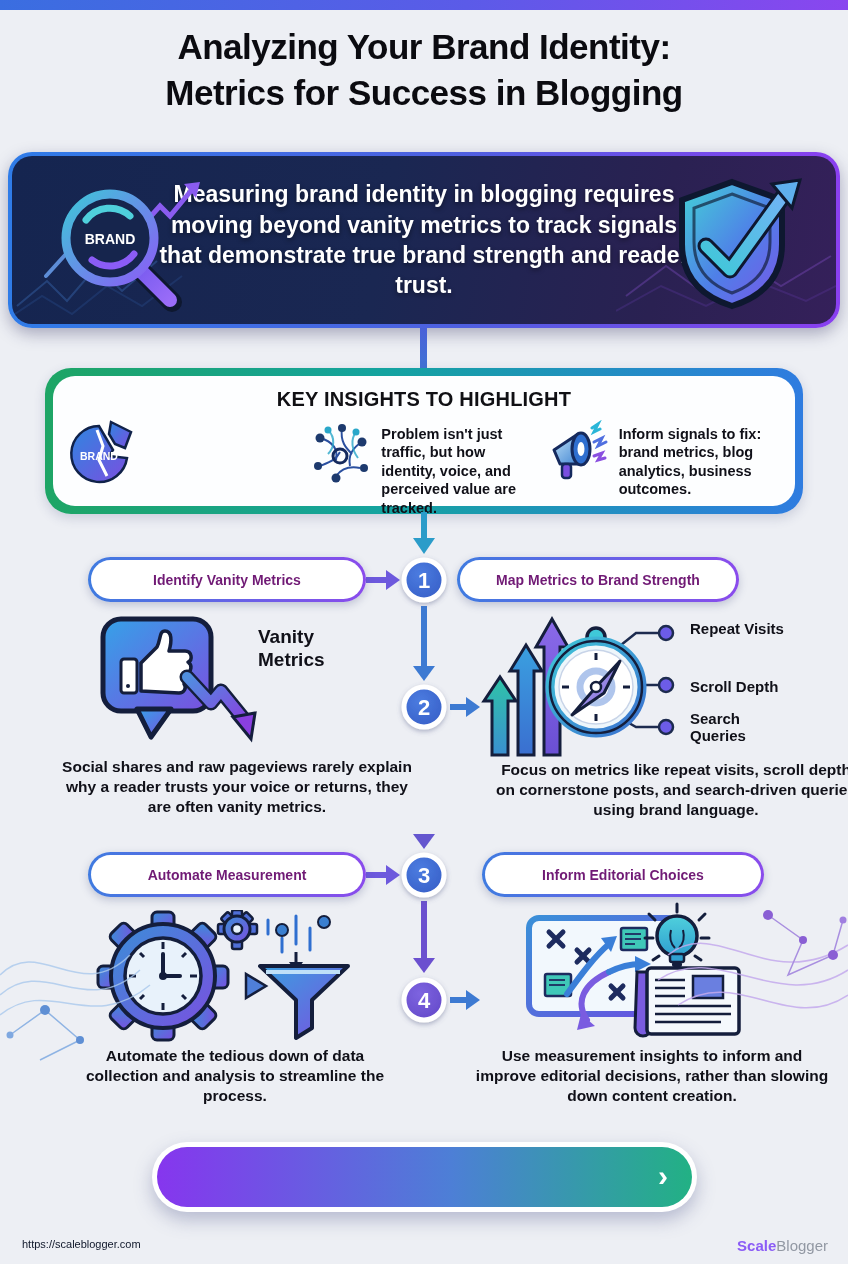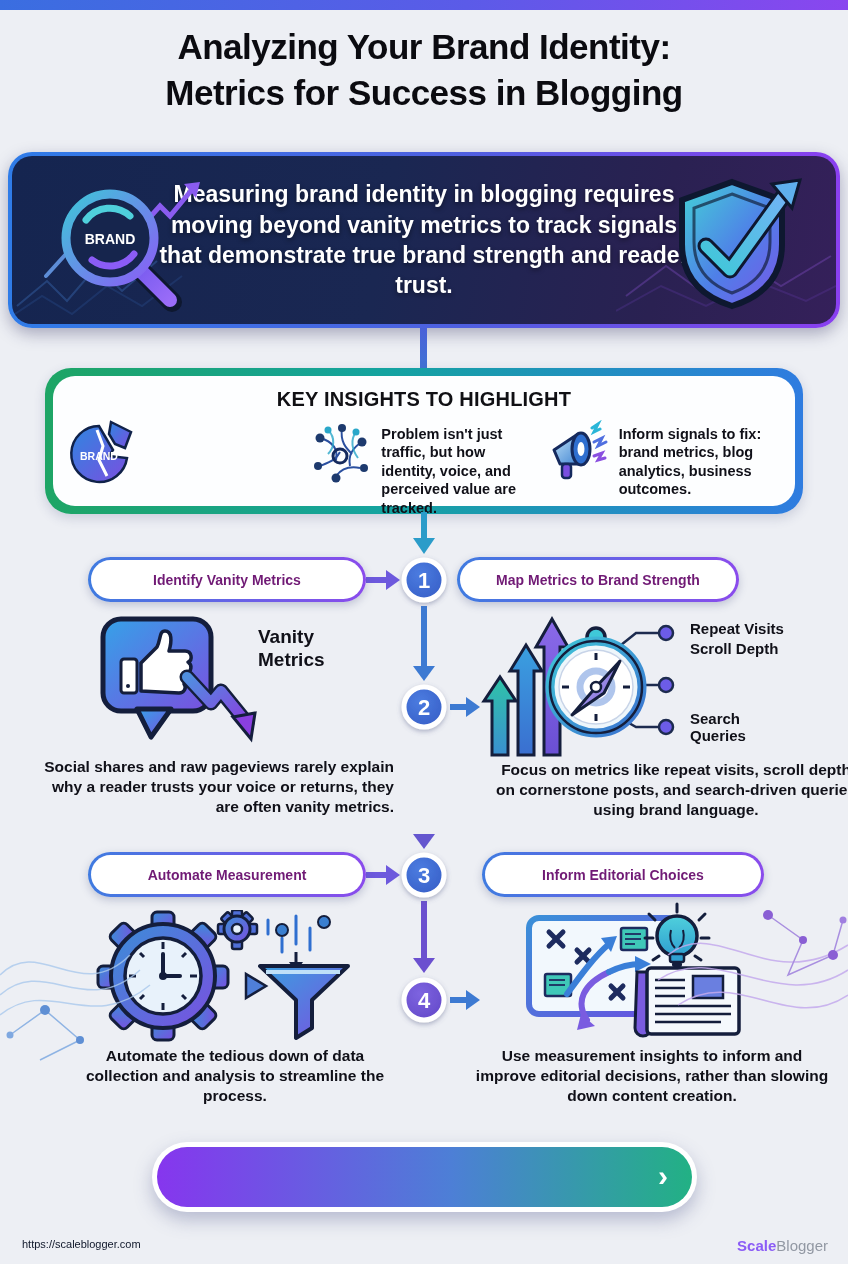--- a/index.html
+++ b/index.html
@@ -50,32 +50,32 @@
     font-size:14px;font-weight:700;color:#701a75;}
   .pill-1{left:88px;top:557px;width:278px;}
   .pill-2{left:457px;top:557px;width:282px;}
   .pill-3{left:88px;top:852px;width:278px;}
   .pill-4{left:482px;top:852px;width:282px;}
 
   .flow-svg{position:absolute;left:350px;top:512px;}
 
   .step-desc{position:absolute;text-align:center;font-size:15.5px;font-weight:700;
     color:#101018;line-height:1.3;}
-  .desc-1{left:44px;top:757px;width:350px;text-align:right;}
+  .desc-1{left:62px;top:757px;width:350px;}
   .desc-2{left:470px;top:760px;width:364px;margin-left:24px;}
   .desc-3{left:85px;top:1046px;width:300px;}
   .desc-4{left:470px;top:1046px;width:364px;}
 
   .vanity-label{position:absolute;left:258px;top:626px;width:110px;
     font-size:19px;font-weight:800;color:#101018;line-height:1.2;}
 
   .callout{position:absolute;left:690px;width:95px;font-size:15px;font-weight:800;
     color:#101018;line-height:1.15;}
   .callout-1{top:620px;}
-  .callout-2{top:640px;}
+  .callout-2{top:678px;}
   .callout-3{top:710px;}
 
   .icon-abs{position:absolute;}
 
   
   .cta{position:absolute;left:152px;top:1142px;width:545px;height:70px;border-radius:40px;
     padding:5px;box-sizing:border-box;background:#ffffff;
     box-shadow:0 8px 18px rgba(80,90,140,.35);}
   .cta-inner{width:100%;height:100%;border-radius:35px;position:relative;
     background:linear-gradient(90deg,#8636ee 0%,#4d7fd6 55%,#22b184 100%);

